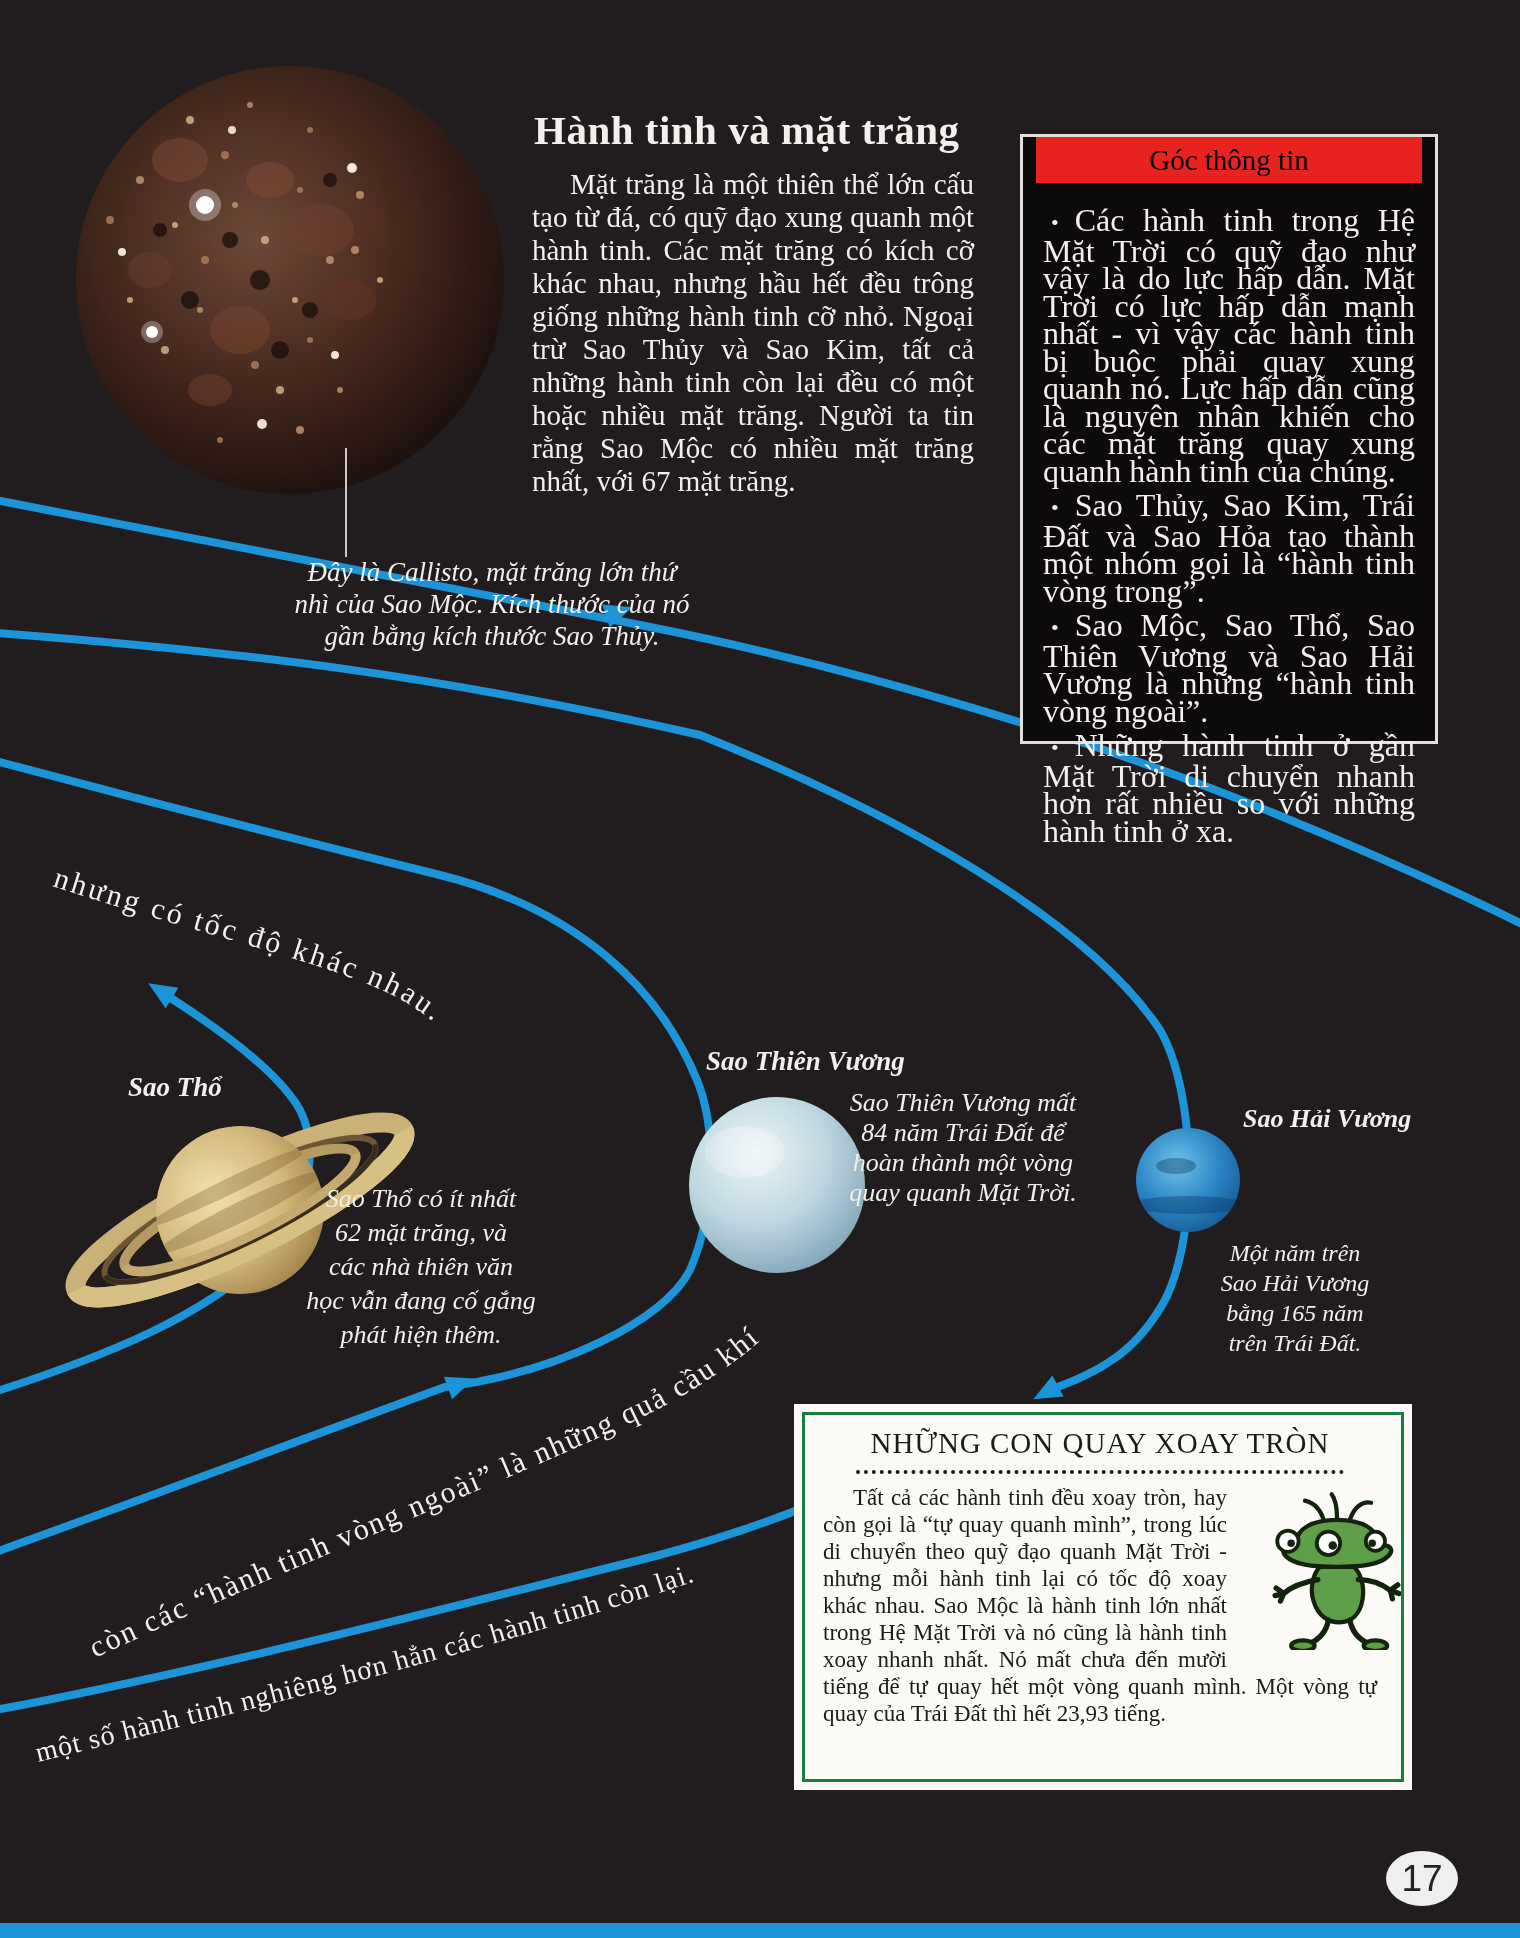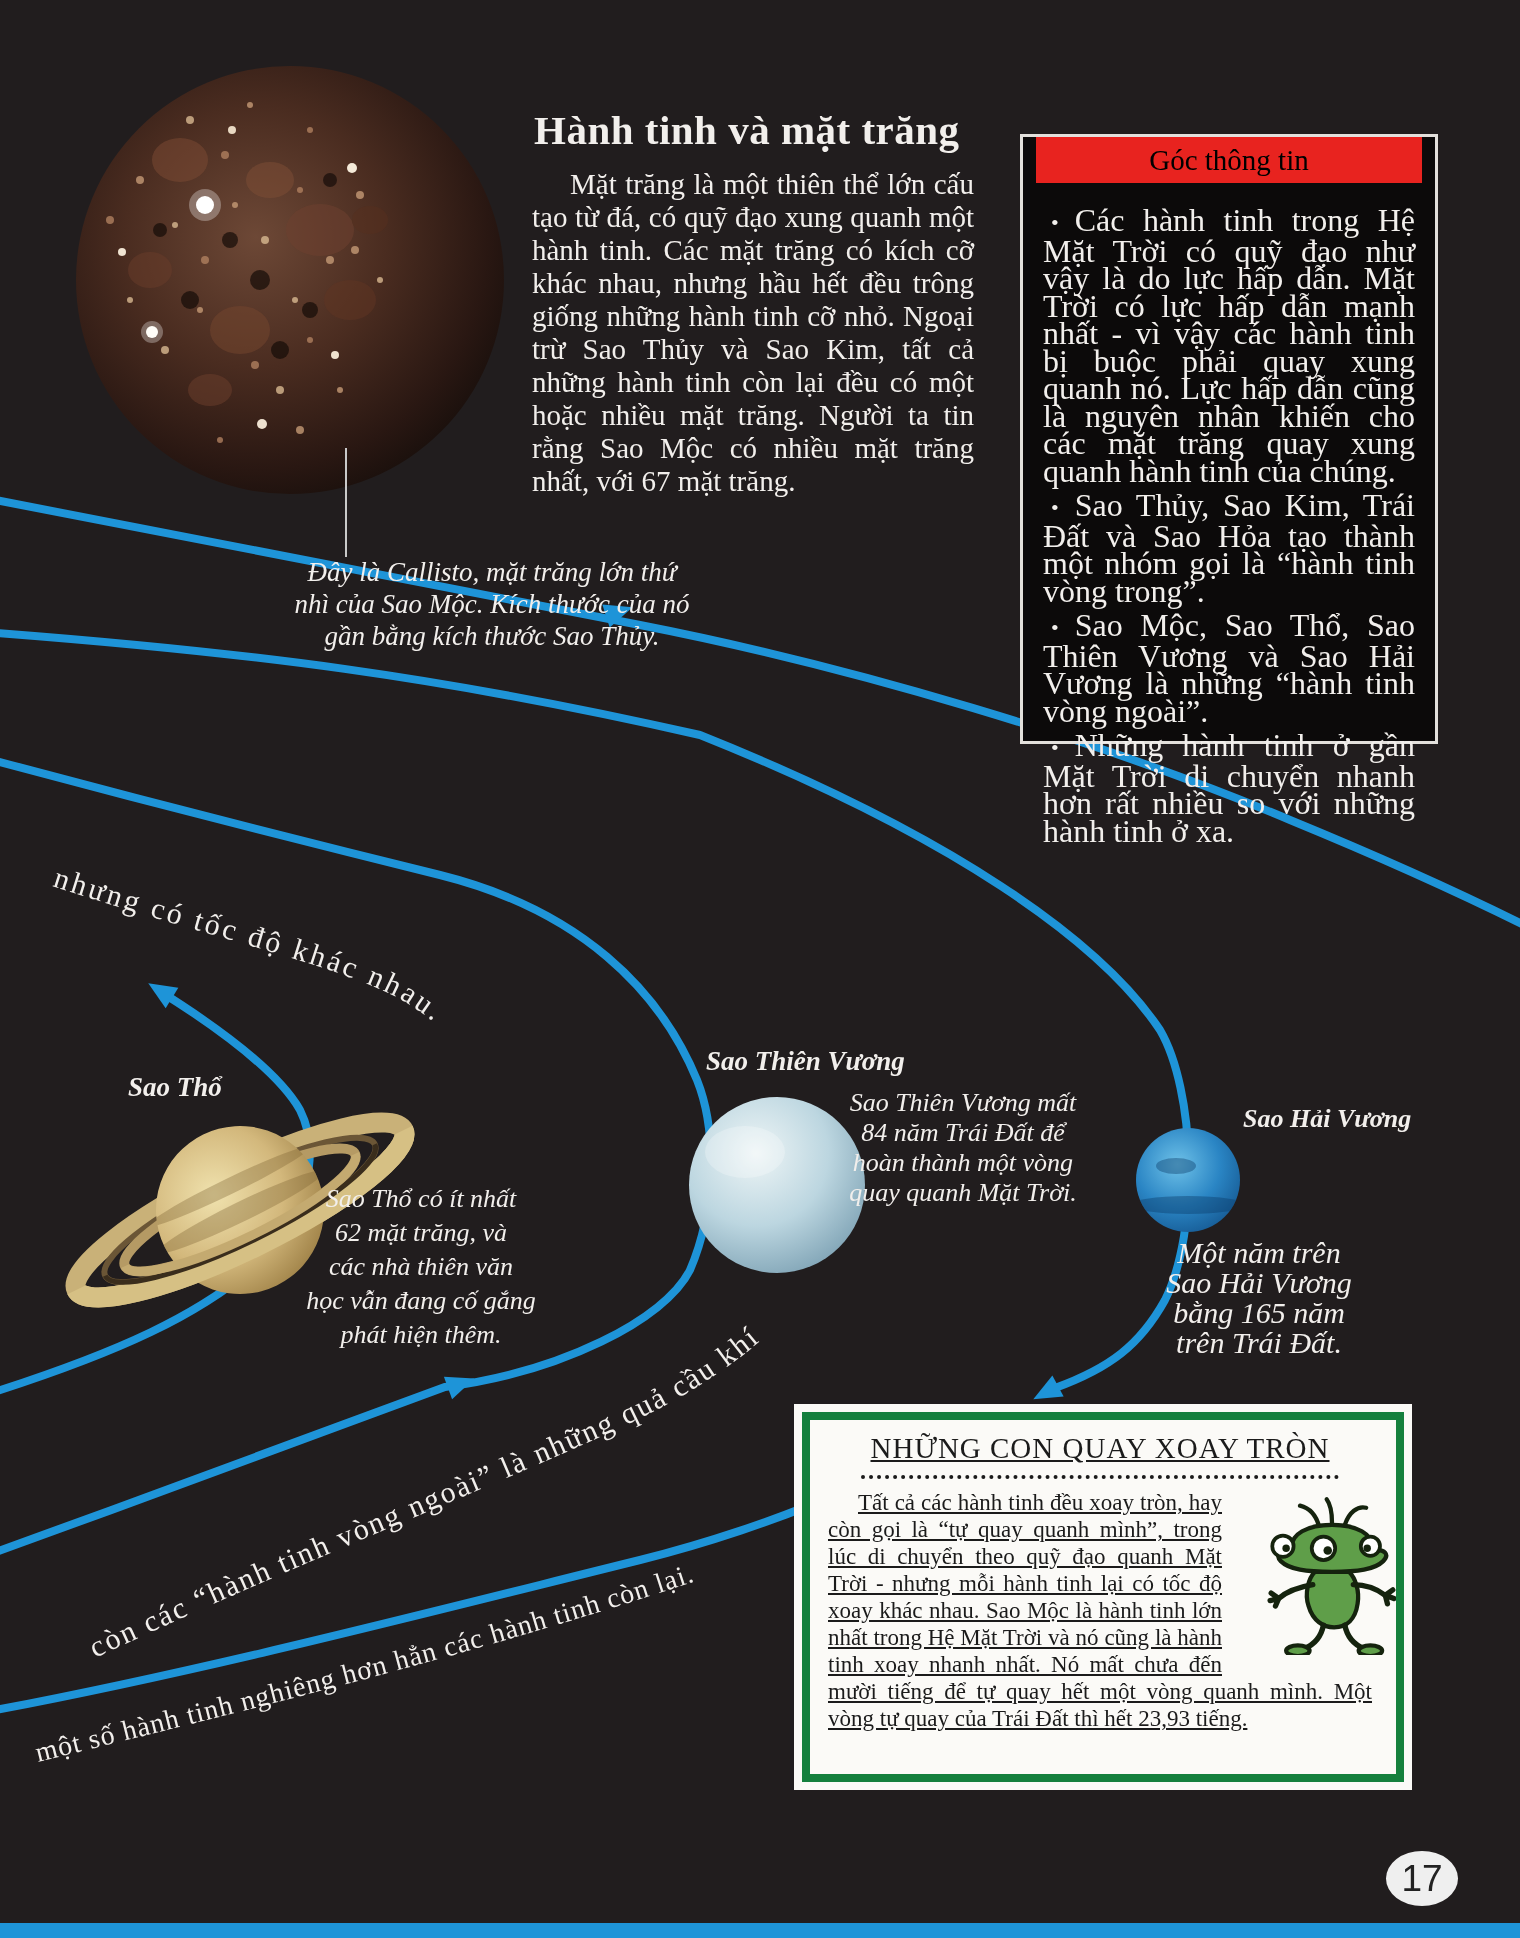--- a/index.html
+++ b/index.html
@@ -20,24 +20,24 @@
   .bullet{margin:0 0 7px 0;}
   .bullet::before{content:"\2022";font-size:22px;margin-right:16px;position:relative;top:-1px;padding-left:8px;}
 
   .planet-label{font-weight:bold;font-style:italic;font-size:27px;}
   .planet-caption{font-style:italic;text-align:center;}
   .saturn-label{left:128px;top:1072px;}
   .saturn-caption{left:282px;top:1182px;width:278px;font-size:26px;line-height:34px;}
   .uranus-label{left:706px;top:1046px;}
   .uranus-caption{left:826px;top:1088px;width:274px;font-size:26px;line-height:30px;}
   .neptune-label{left:1243px;top:1104px;font-size:26px;}
-  .neptune-caption{left:1124px;top:1238px;width:270px;font-size:30px;line-height:30px;}
+  .neptune-caption{left:1160px;top:1238px;width:270px;font-size:24px;line-height:30px;}
 
   .spin-box{left:794px;top:1404px;width:618px;height:386px;background:#fbfaf7;box-sizing:border-box;padding:8px;}
-  .spin-inner{border:8px solid #15803d;height:100%;box-sizing:border-box;padding:12px 24px 0 18px;color:#1b1b1b;overflow:hidden;text-decoration:underline;}
+  .spin-inner{border:3px solid #15803d;height:100%;box-sizing:border-box;padding:12px 24px 0 18px;color:#1b1b1b;overflow:hidden;}
   .spin-title{text-align:center;font-size:29px;letter-spacing:1px;color:#1b1b1b;}
   .spin-rule{width:88%;margin:10px auto 10px auto;border-bottom:4px dotted #1b1b1b;height:0;}
   .spin-body{font-size:23px;line-height:27px;text-align:justify;text-indent:30px;}
   .alien-float{float:right;width:140px;height:160px;margin:6px 0 4px 10px;}
 
   .page-badge{left:1386px;top:1851px;width:72px;height:55px;background:#efefef;border-radius:50%;
               color:#222;font-size:37px;text-align:center;line-height:55px;font-family:"Liberation Sans","DejaVu Sans",sans-serif;}
   .footer-bar{left:0;top:1923px;width:1520px;height:15px;background:#1e94d8;}
 
   .curved{fill:#f2efec;letter-spacing:3px;font-size:30px;}

